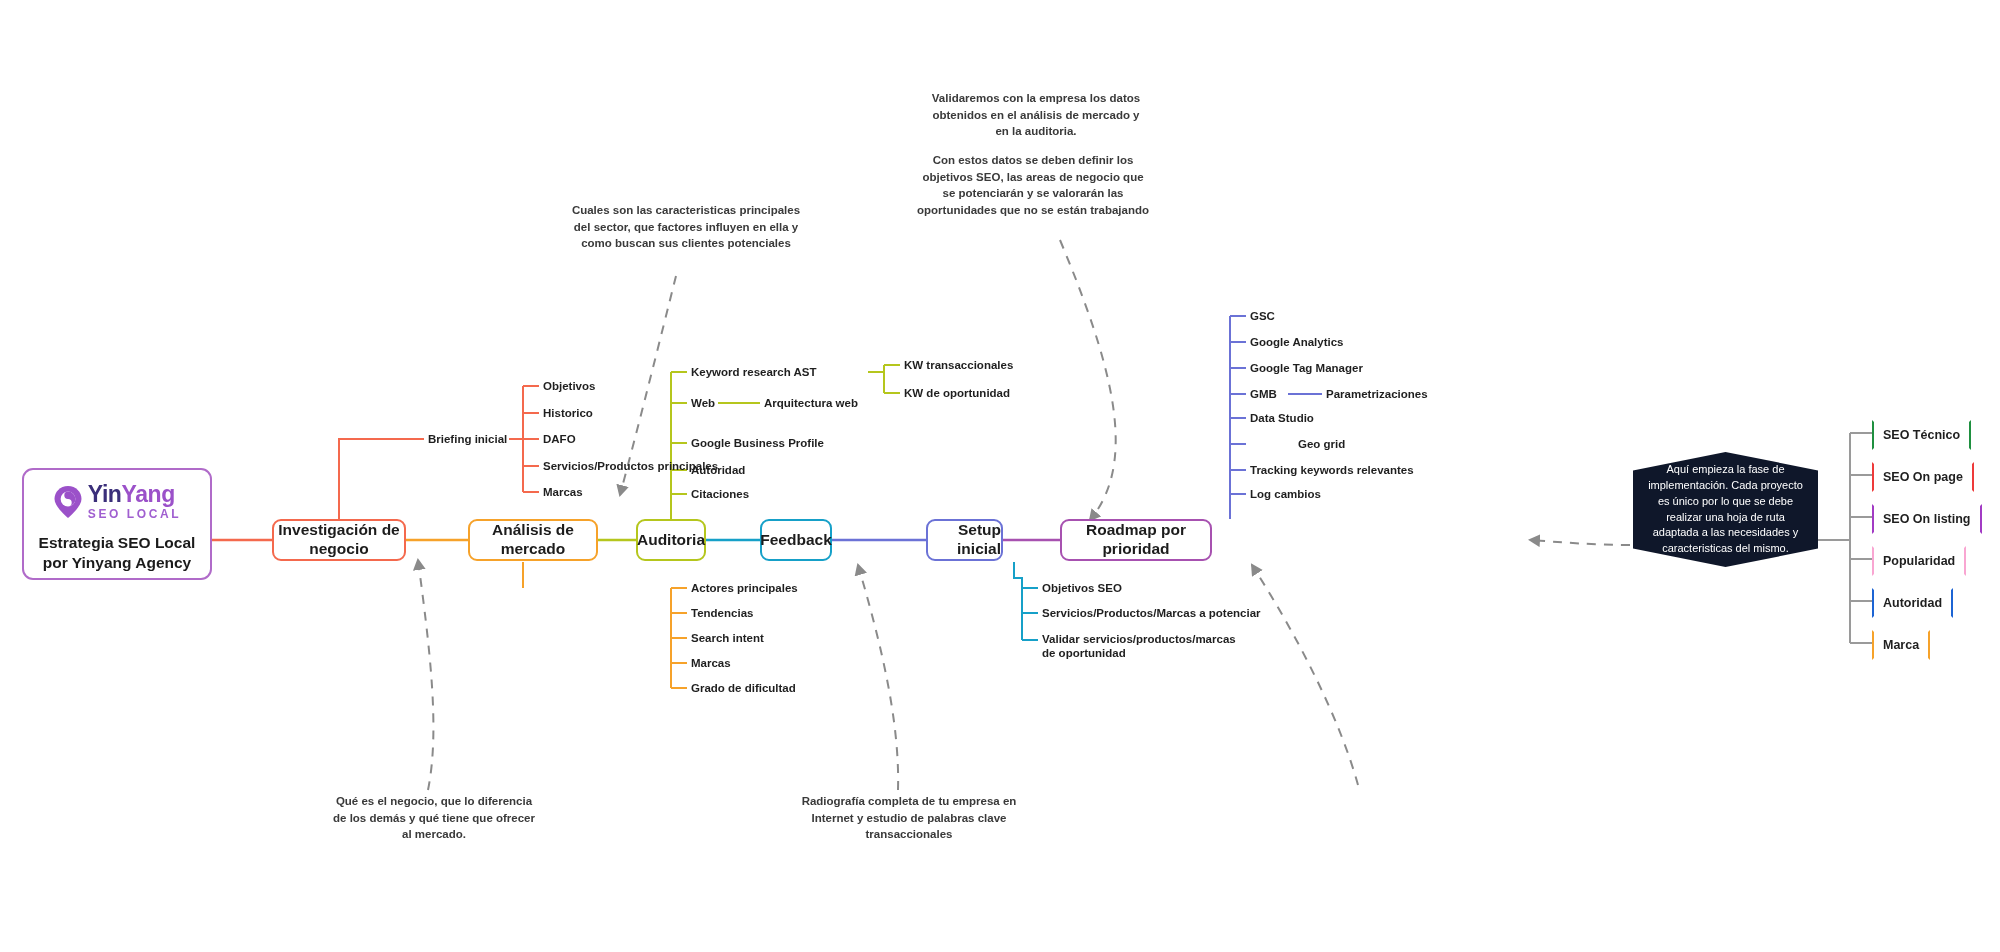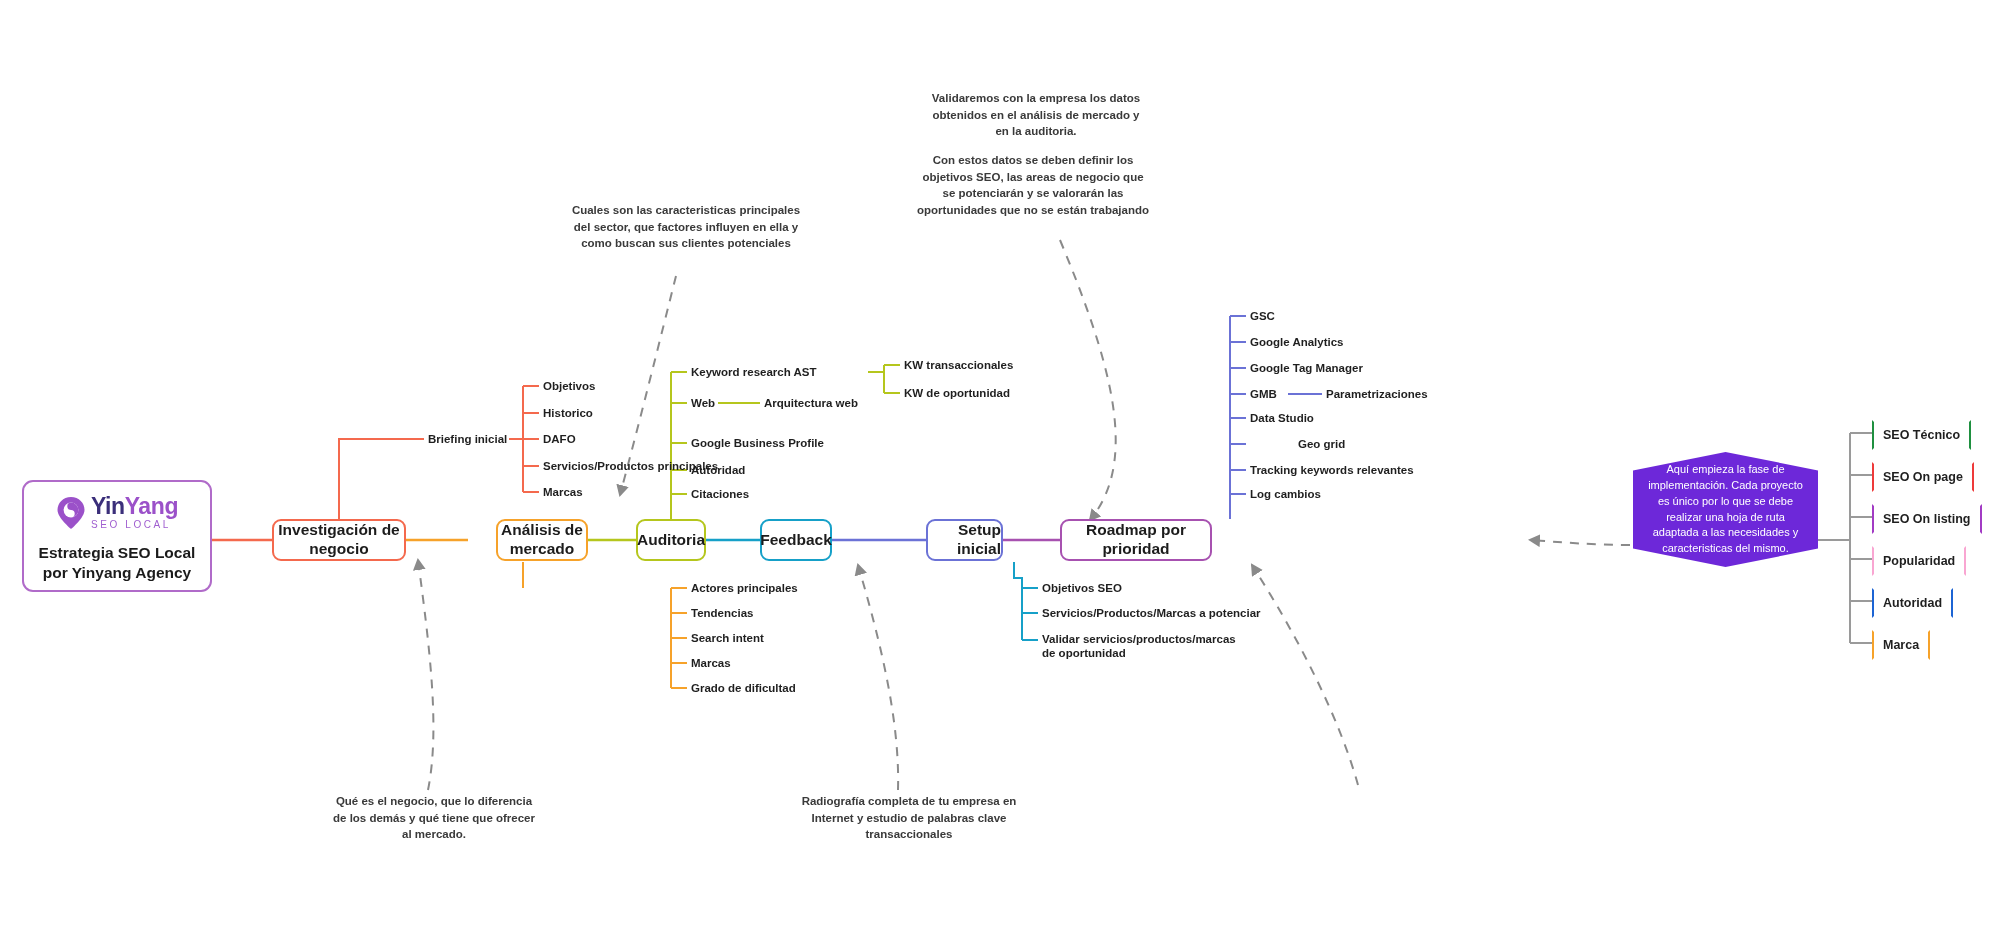--- a/index.html
+++ b/index.html
@@ -9,38 +9,38 @@
   svg.wires{position:absolute;left:0;top:0;width:2000px;height:952px;pointer-events:none;}
 
   .node{position:absolute;box-sizing:border-box;background:#fff;border-radius:9px;
         display:flex;align-items:center;justify-content:center;text-align:center;
         font-weight:600;font-size:15.5px;line-height:1.2;}
   .node.b2{border:2px solid #000;}
 
   .root{position:absolute;left:22px;top:468px;width:190px;height:112px;
         border:2px solid #b06bc9;border-radius:11px;background:#fff;
         display:flex;flex-direction:column;align-items:center;justify-content:flex-start;
-        padding-top:13px;box-sizing:border-box;margin-top:12px;}
+        padding-top:13px;box-sizing:border-box;}
   .logo-row{display:flex;align-items:center;gap:5px;}
   .logo-mark{width:30px;height:34px;position:relative;}
   .logo-text{display:flex;flex-direction:column;align-items:flex-start;line-height:1;}
   .logo-yin{font-size:23px;font-weight:700;letter-spacing:-.4px;}
-  .logo-sub{font-size:10px;font-weight:400;letter-spacing:2.6px;color:#a05fd0;margin-top:2px;}
+  .logo-sub{font-size:12px;font-weight:700;letter-spacing:2.6px;color:#a05fd0;margin-top:2px;}
   .root-title{margin-top:13px;font-size:15.5px;font-weight:700;color:#1b1b1b;
               text-align:center;line-height:1.3;}
 
   .leaf{position:absolute;font-size:11.5px;font-weight:600;color:#1f1f1f;
         line-height:1.25;white-space:nowrap;}
   .leaf.wrap{white-space:normal;}
 
   .note{position:absolute;font-size:11.5px;font-weight:600;color:#3a3a3a;
         text-align:center;line-height:1.45;}
 
   .hex{position:absolute;left:1633px;top:452px;width:185px;height:115px;
-       background:#6d28d9;color:#fff;display:flex;align-items:center;justify-content:center;
+       background:#0f172a;color:#fff;display:flex;align-items:center;justify-content:center;
        text-align:center;font-size:11px;line-height:1.45;padding:6px 12px;box-sizing:border-box;
        clip-path:polygon(0% 16%,50% 0%,100% 16%,100% 84%,50% 100%,0% 84%);}
 
   .brk{position:absolute;height:26px;display:flex;align-items:center;
        font-size:12.5px;font-weight:600;color:#1f1f1f;padding:0 9px;white-space:nowrap;
        border-top:2px solid;border-bottom:2px solid;border-left:2px solid;border-right:2px solid;
        border-top-color:transparent;border-bottom-color:transparent;}
 </style>
 </head>
 <body>
@@ -180,21 +180,21 @@
     </div>
     <div class="root-title">
       <span>Estrategia SEO Local</span><br>
       <span>por Yinyang Agency</span>
     </div>
   </div>
 
   <div class="node b2" style="left:272px;top:519px;width:134px;height:42px;border-color:#f4694d;">
     <span>Investigación de negocio</span>
   </div>
-  <div class="node b2" style="left:468px;top:519px;width:92px;height:42px;border-color:#f6a22a;margin-left:28px;">
+  <div class="node b2" style="left:468px;top:519px;width:130px;height:42px;border-color:#f6a22a;">
     <span>Análisis de mercado</span>
   </div>
   <div class="node b2" style="left:636px;top:519px;width:70px;height:42px;border-color:#b5c61d;">
     <span>Auditoria</span>
   </div>
   <div class="node b2" style="left:760px;top:519px;width:72px;height:42px;border-color:#16a0c8;">
     <span>Feedback</span>
   </div>
   <div class="node b2" style="left:926px;top:519px;width:77px;height:42px;border-color:#6b72d6;text-align:right;">
     <span>Setup inicial</span>

